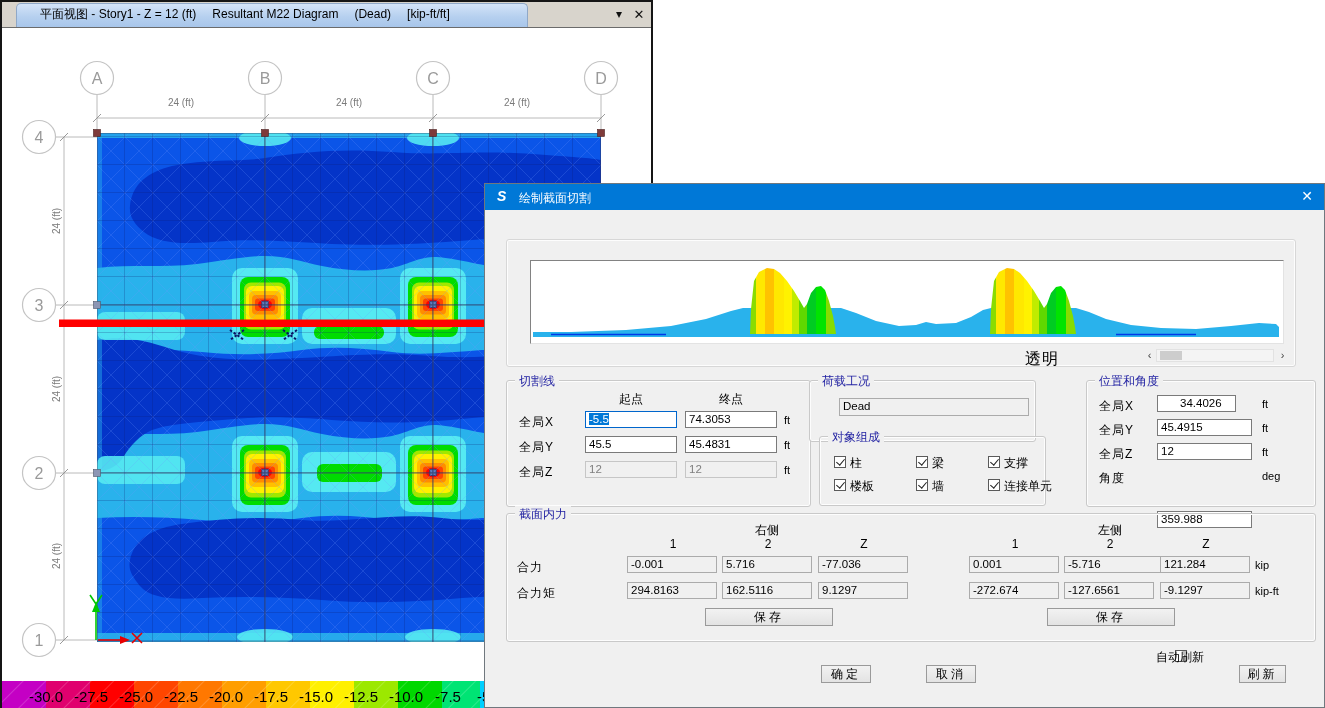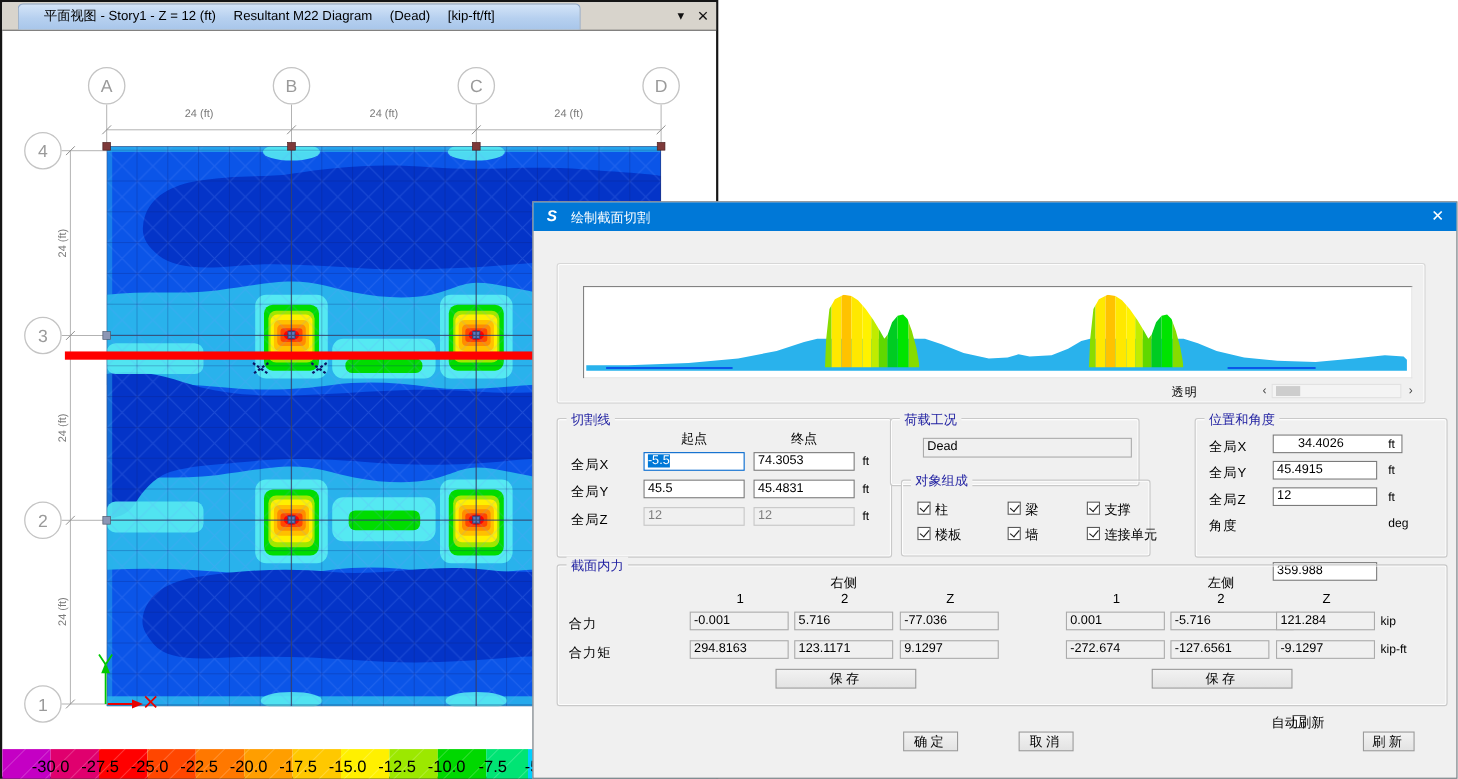--- a/index.html
+++ b/index.html
@@ -52,21 +52,21 @@
   .cb { position:absolute; width:12px; height:12px; background:#fff; border:1px solid #5A5A5A; }
   .cb.checked::after { content:""; position:absolute; left:2.5px; top:0px; width:4px; height:7px;
          border:solid #1E1E1E; border-width:0 1.6px 1.6px 0; transform:rotate(40deg); }
   .cb-lbl { position:absolute; font-size:12px; color:#000; white-space:nowrap; }
 
   #preview-panel { position:absolute; left:21px; top:55px; width:790px; height:128px;
                    border:1px solid #D7D7D7; border-radius:3px; }
   #chart { position:absolute; left:23px; top:20px; width:754px; height:84px; background:#fff;
            border-top:1px solid #828282; border-left:1px solid #828282;
            border-right:1px solid #E3E3E3; border-bottom:1px solid #E3E3E3; }
-  #transparent-lbl { position:absolute; left:518px; top:109px; font-size:11px;margin-left:40px; }
+  #transparent-lbl { position:absolute; left:518px; top:109px; font-size:16px; }
   .scroll-arrow { position:absolute; top:109px; width:13px; height:13px; font-size:11px;
                   color:#444; text-align:center; line-height:13px; }
   #scroll-track { position:absolute; left:649px; top:109px; width:118px; height:13px;
                   background:#F4F4F4; border:1px solid #E2E2E2; }
   #scroll-thumb { position:absolute; left:3px; top:1px; width:22px; height:9px; background:#CDCDCD; }
 </style>
 </head>
 <body>
 
 <div id="window">
@@ -352,21 +352,21 @@
     <span class="cb-lbl" style="left:30px; top:41px;">楼板</span>
     <div class="cb checked" style="left:96px; top:42px;"></div>
     <span class="cb-lbl" style="left:112px; top:41px;">墙</span>
     <div class="cb checked" style="left:168px; top:42px;"></div>
     <span class="cb-lbl" style="left:184px; top:41px;">连接单元</span>
   </div>
 
   <div class="groupbox" style="left:601px; top:196px; width:230px; height:127px;">
     <span class="grouptitle">位置和角度</span>
     <span class="lbl" style="left:12px; top:17px;">全局X</span>
-    <div class="tb" style="left:70px; top:14px; width:118px;padding-left:22px;">34.4026</div>
+    <div class="tb" style="left:70px; top:14px; width:79px;padding-left:22px;">34.4026</div>
     <span class="unit" style="left:175px; top:17px;">ft</span>
     <span class="lbl" style="left:12px; top:41px;">全局Y</span>
     <div class="tb" style="left:70px; top:38px; width:95px;">45.4915</div>
     <span class="unit" style="left:175px; top:41px;">ft</span>
     <span class="lbl" style="left:12px; top:65px;">全局Z</span>
     <div class="tb" style="left:70px; top:62px; width:95px;">12</div>
     <span class="unit" style="left:175px; top:65px;">ft</span>
     <span class="lbl" style="left:12px; top:89px;">角度</span>
     <div class="tb" style="left:70px; top:86px; width:95px;margin-top:44px;">359.988</div>
     <span class="unit" style="left:175px; top:89px;">deg</span>
@@ -387,21 +387,21 @@
     <div class="tb ro" style="left:120px; top:42px; width:90px;">-0.001</div>
     <div class="tb ro" style="left:215px; top:42px; width:90px;">5.716</div>
     <div class="tb ro" style="left:311px; top:42px; width:90px;">-77.036</div>
     <div class="tb ro" style="left:462px; top:42px; width:90px;">0.001</div>
     <div class="tb ro" style="left:557px; top:42px; width:112px;">-5.716</div>
     <div class="tb ro" style="left:653px; top:42px; width:90px;">121.284</div>
     <span class="unit" style="left:748px; top:45px;">kip</span>
 
     <span class="lbl" style="left:10px; top:71px;">合力矩</span>
     <div class="tb ro" style="left:120px; top:68px; width:90px;">294.8163</div>
-    <div class="tb ro" style="left:215px; top:68px; width:90px;">123.1171</div>
+    <div class="tb ro" style="left:215px; top:68px; width:90px;">162.5116</div>
     <div class="tb ro" style="left:311px; top:68px; width:90px;">9.1297</div>
     <div class="tb ro" style="left:462px; top:68px; width:90px;">-272.674</div>
     <div class="tb ro" style="left:557px; top:68px; width:90px;">-127.6561</div>
     <div class="tb ro" style="left:653px; top:68px; width:90px;">-9.1297</div>
     <span class="unit" style="left:748px; top:71px;">kip-ft</span>
 
     <div class="btn" style="left:198px; top:94px; width:128px; height:18px;">保存</div>
     <div class="btn" style="left:540px; top:94px; width:128px; height:18px;">保存</div>
   </div>
 

